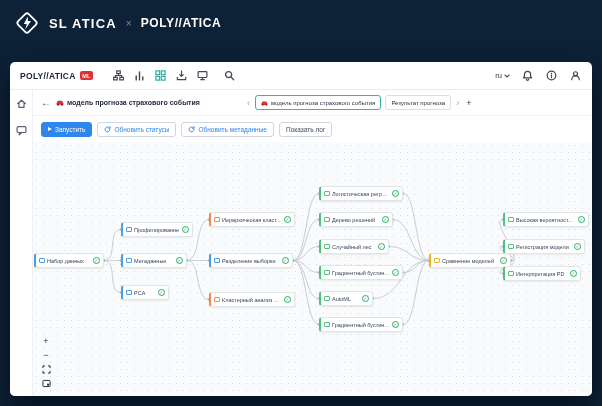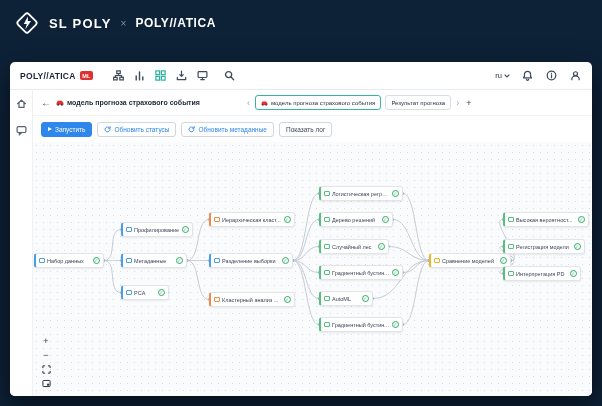--- a/index.html
+++ b/index.html
@@ -64,21 +64,21 @@
 </head>
 <body>
 
 <div class="brand">
   <span style="display:flex;">
     <svg width="26" height="26" viewBox="0 0 26 26">
       <rect x="5.5" y="5.5" width="15" height="15" rx="2.5" transform="rotate(45 13 13)" fill="none" stroke="#ffffff" stroke-width="1.8"></rect>
       <path d="M13.8 6.5 L9.8 14 h3 l-1.6 5.6 5.8-8.6 h-3.1 z" fill="#ffffff"></path>
     </svg>
   </span>
-  <span class="slsoft">SL POLY</span>
+  <span class="slsoft">SL ATICA</span>
   <span class="x">×</span>
   <span class="poly">POLY//ATICA</span>
 </div>
 
 <div class="window">
 
   <div class="topbar">
     <div class="logo">
       <span>POLY//ATICA</span>
       <span class="mlbadge">ML</span>

